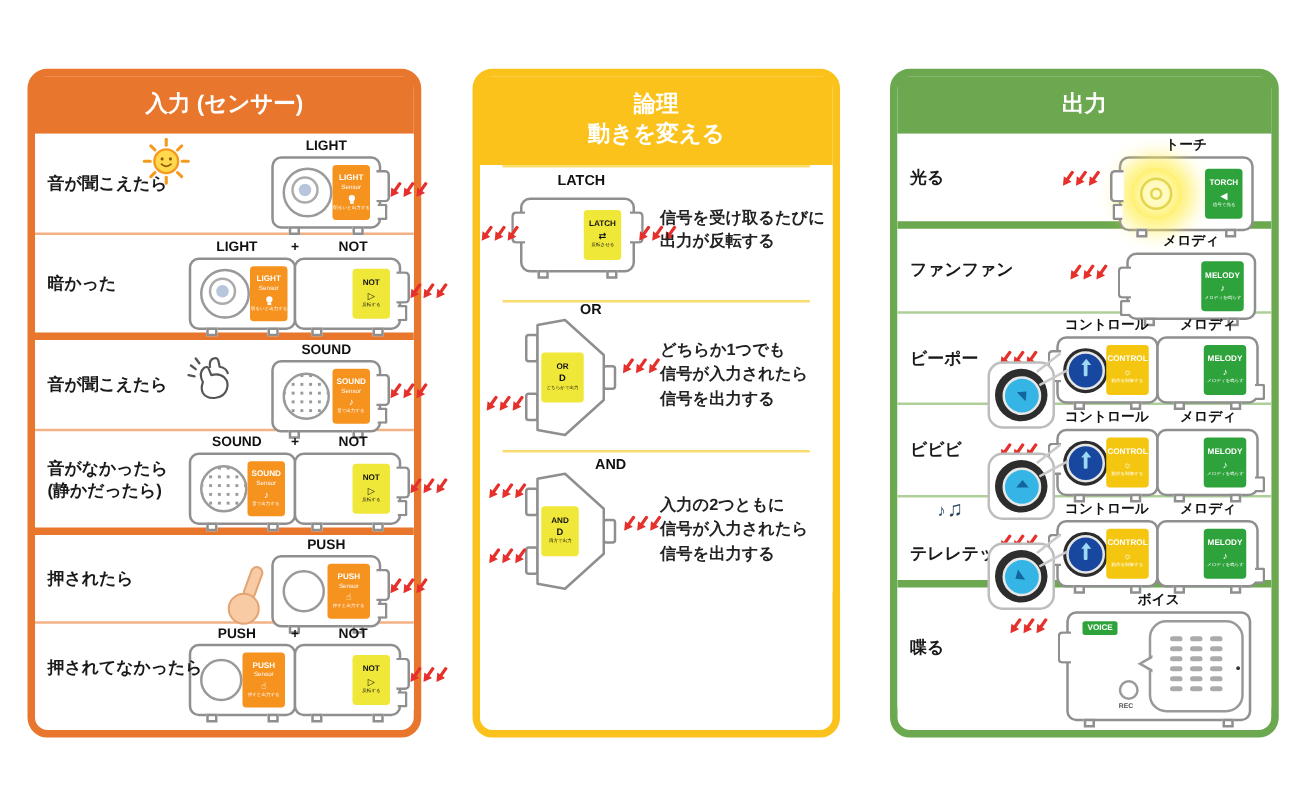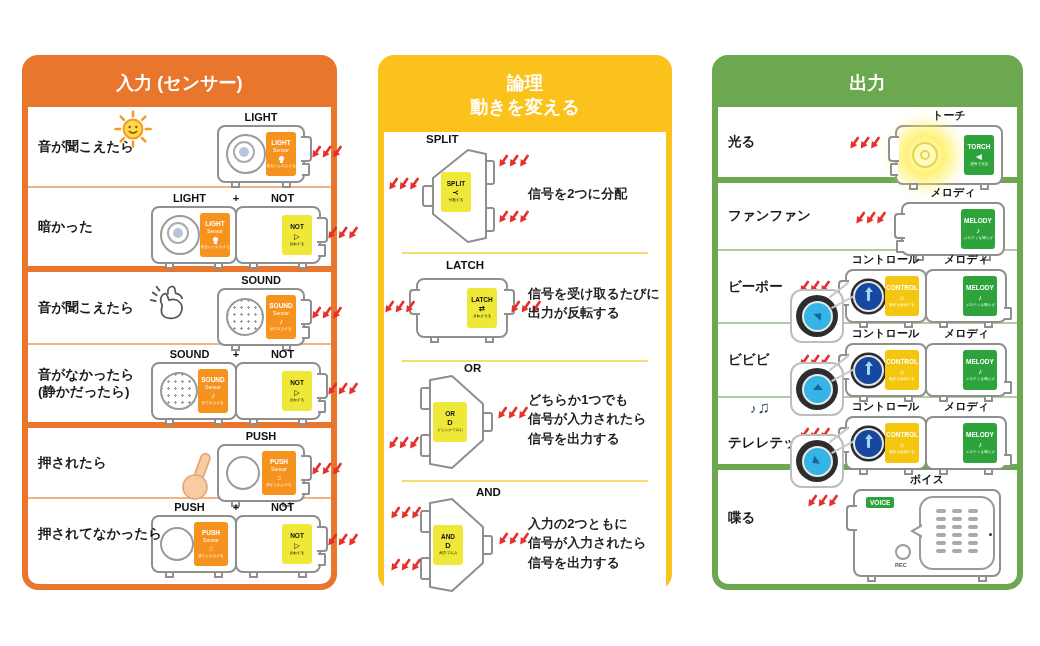--- a/index.html
+++ b/index.html
@@ -387,43 +387,20 @@
   </div>
 </div>
 
 <div class="panel p-lg">
   <div class="phead">
     <div>論理</div>
     <div>動きを変える</div>
   </div>
   <div class="pbody">
 
-    <div class="row" style="height:120px">
-      <div class="lname" style="left:42px;top:1px">SPLIT</div>
-      <svg class="tz" style="left:38px;top:14px" width="74" height="100" viewBox="0 0 74 100">
-          <use href="#tz-split"></use>
-        </svg>
-      <span class="chip c-logic chipov" style="left:57px;top:40px">
-        <span class="nm">SPLIT</span>
-        <span class="ico rotY">Y</span>
-        <span class="cap">分配する</span>
-      </span>
-      <svg class="sig" style="position:absolute;left:4px;top:45px">
-          <use href="#sig-sym"></use>
-        </svg>
-      <svg class="sig" style="position:absolute;left:114px;top:22px">
-          <use href="#sig-sym"></use>
-        </svg>
-      <svg class="sig" style="position:absolute;left:114px;top:78px">
-          <use href="#sig-sym"></use>
-        </svg>
-      <div class="ldesc" style="left:144px;top:52px">
-        <div>信号を2つに分配</div>
-      </div>
-    </div>
     <div class="thin-y"></div>
 
     <div class="row" style="height:106px">
       <div class="lname" style="left:62px;top:5px">LATCH</div>
       <div class="blk b-latch" style="position:absolute;left:32px;top:24px">
         <span class="chip c-logic">
           <span class="nm">LATCH</span>
           <span class="ico">⇄</span>
           <span class="cap">反転させる</span>
         </span>

